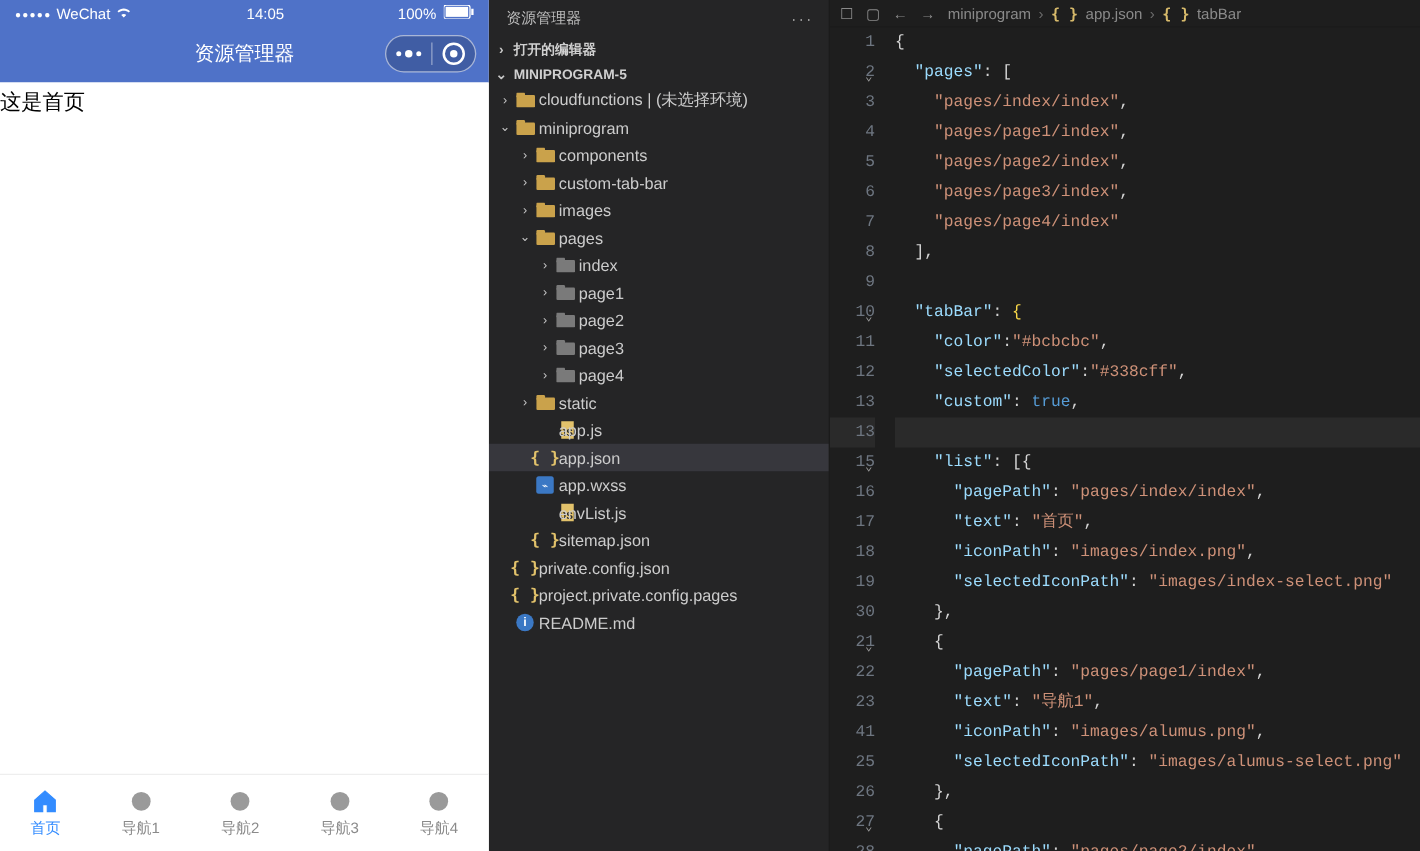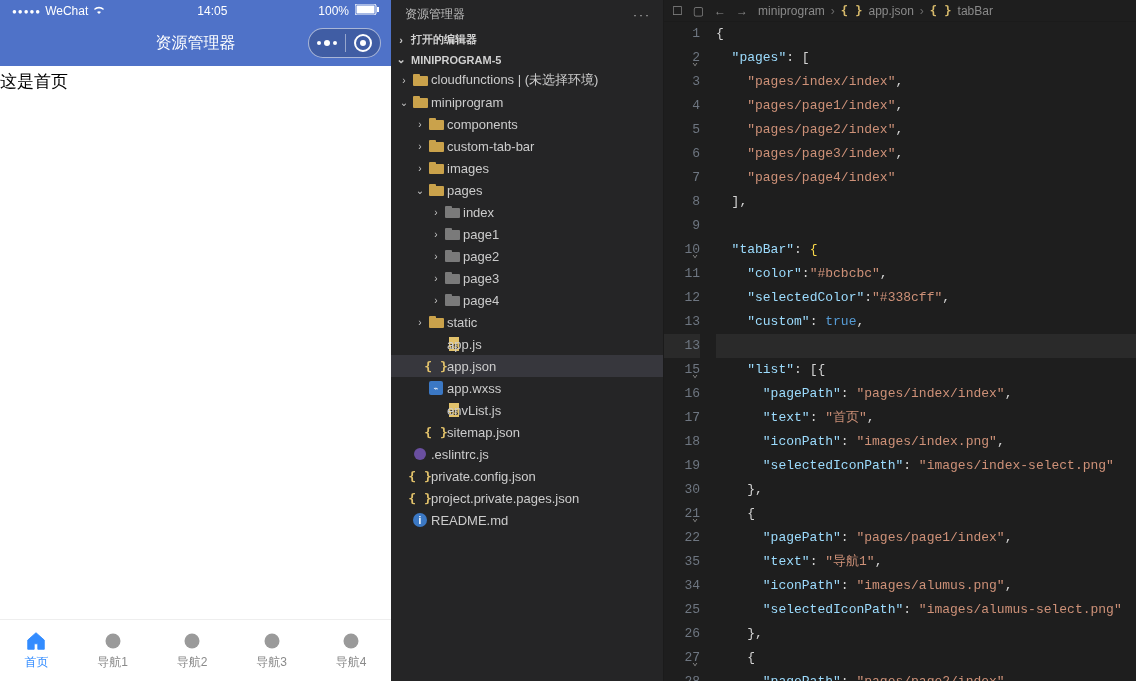--- a/index.html
+++ b/index.html
@@ -380,39 +380,30 @@
       <div class="node" style="padding-left: 22px;">
         <span class="tw"></span>
         <span class="icon">
           <span class="icon-brackets">{ }</span>
         </span>
         <span class="label">sitemap.json</span>
       </div>
       <div class="node" style="padding-left: 6px;">
         <span class="tw"></span>
         <span class="icon">
-          <svg width="14" height="14">
-            <circle cx="7" cy="7" r="6" fill="#6a4fa0"></circle>
-          </svg>
-        </span>
-        <span class="label">.eslintrc.js</span>
+          <span class="icon-brackets">{ }</span>
+        </span>
+        <span class="label">private.config.json</span>
       </div>
       <div class="node" style="padding-left: 6px;">
         <span class="tw"></span>
         <span class="icon">
           <span class="icon-brackets">{ }</span>
         </span>
-        <span class="label">private.config.json</span>
-      </div>
-      <div class="node" style="padding-left: 6px;">
-        <span class="tw"></span>
-        <span class="icon">
-          <span class="icon-brackets">{ }</span>
-        </span>
-        <span class="label">project.private.pages.json</span>
+        <span class="label">project.private.config.pages</span>
       </div>
       <div class="node" style="padding-left: 6px;">
         <span class="tw"></span>
         <span class="icon">
           <span class="icon-info">i</span>
         </span>
         <span class="label">README.md</span>
       </div>
     </div>
 </div>
@@ -450,22 +441,22 @@
         <div class="gl">13</div>
         <div class="gl highlight">13</div>
         <div class="gl">15<span class="fold">⌄</span></div>
         <div class="gl">16</div>
         <div class="gl">17</div>
         <div class="gl">18</div>
         <div class="gl">19</div>
         <div class="gl">30</div>
         <div class="gl">21<span class="fold">⌄</span></div>
         <div class="gl">22</div>
-        <div class="gl">35</div>
-        <div class="gl">34</div>
+        <div class="gl">23</div>
+        <div class="gl">41</div>
         <div class="gl">25</div>
         <div class="gl">26</div>
         <div class="gl">27<span class="fold">⌄</span></div>
         <div class="gl">28</div>
       </div>
     <div class="lines" id="lines"><div class="ln"><span class="tok-brace">{</span></div><div class="ln"><span>  </span><span class="tok-key">"pages"</span><span class="tok-punc">: [</span></div><div class="ln"><span>    </span><span class="tok-str">"pages/index/index"</span><span class="tok-punc">,</span></div><div class="ln"><span>    </span><span class="tok-str">"pages/page1/index"</span><span class="tok-punc">,</span></div><div class="ln"><span>    </span><span class="tok-str">"pages/page2/index"</span><span class="tok-punc">,</span></div><div class="ln"><span>    </span><span class="tok-str">"pages/page3/index"</span><span class="tok-punc">,</span></div><div class="ln"><span>    </span><span class="tok-str">"pages/page4/index"</span></div><div class="ln"><span>  </span><span class="tok-punc">],</span></div><div class="ln"><span></span></div><div class="ln"><span>  </span><span class="tok-key">"tabBar"</span><span class="tok-punc">: </span><span class="tok-brkt">{</span></div><div class="ln"><span>    </span><span class="tok-key">"color"</span><span class="tok-punc">:</span><span class="tok-str">"#bcbcbc"</span><span class="tok-punc">,</span></div><div class="ln"><span>    </span><span class="tok-key">"selectedColor"</span><span class="tok-punc">:</span><span class="tok-str">"#338cff"</span><span class="tok-punc">,</span></div><div class="ln"><span>    </span><span class="tok-key">"custom"</span><span class="tok-punc">: </span><span class="tok-bool">true</span><span class="tok-punc">,</span></div><div class="ln highlight"><span></span></div><div class="ln"><span>    </span><span class="tok-key">"list"</span><span class="tok-punc">: [{</span></div><div class="ln"><span>      </span><span class="tok-key">"pagePath"</span><span class="tok-punc">: </span><span class="tok-str">"pages/index/index"</span><span class="tok-punc">,</span></div><div class="ln"><span>      </span><span class="tok-key">"text"</span><span class="tok-punc">: </span><span class="tok-str">"首页"</span><span class="tok-punc">,</span></div><div class="ln"><span>      </span><span class="tok-key">"iconPath"</span><span class="tok-punc">: </span><span class="tok-str">"images/index.png"</span><span class="tok-punc">,</span></div><div class="ln"><span>      </span><span class="tok-key">"selectedIconPath"</span><span class="tok-punc">: </span><span class="tok-str">"images/index-select.png"</span></div><div class="ln"><span>    </span><span class="tok-punc">},</span></div><div class="ln"><span>    </span><span class="tok-punc">{</span></div><div class="ln"><span>      </span><span class="tok-key">"pagePath"</span><span class="tok-punc">: </span><span class="tok-str">"pages/page1/index"</span><span class="tok-punc">,</span></div><div class="ln"><span>      </span><span class="tok-key">"text"</span><span class="tok-punc">: </span><span class="tok-str">"导航1"</span><span class="tok-punc">,</span></div><div class="ln"><span>      </span><span class="tok-key">"iconPath"</span><span class="tok-punc">: </span><span class="tok-str">"images/alumus.png"</span><span class="tok-punc">,</span></div><div class="ln"><span>      </span><span class="tok-key">"selectedIconPath"</span><span class="tok-punc">: </span><span class="tok-str">"images/alumus-select.png"</span></div><div class="ln"><span>    </span><span class="tok-punc">},</span></div><div class="ln"><span>    </span><span class="tok-punc">{</span></div><div class="ln"><span>      </span><span class="tok-key">"pagePath"</span><span class="tok-punc">: </span><span class="tok-str">"pages/page2/index"</span><span class="tok-punc">,</span></div></div>
   </div>
 </div>
 
 </body></html>

